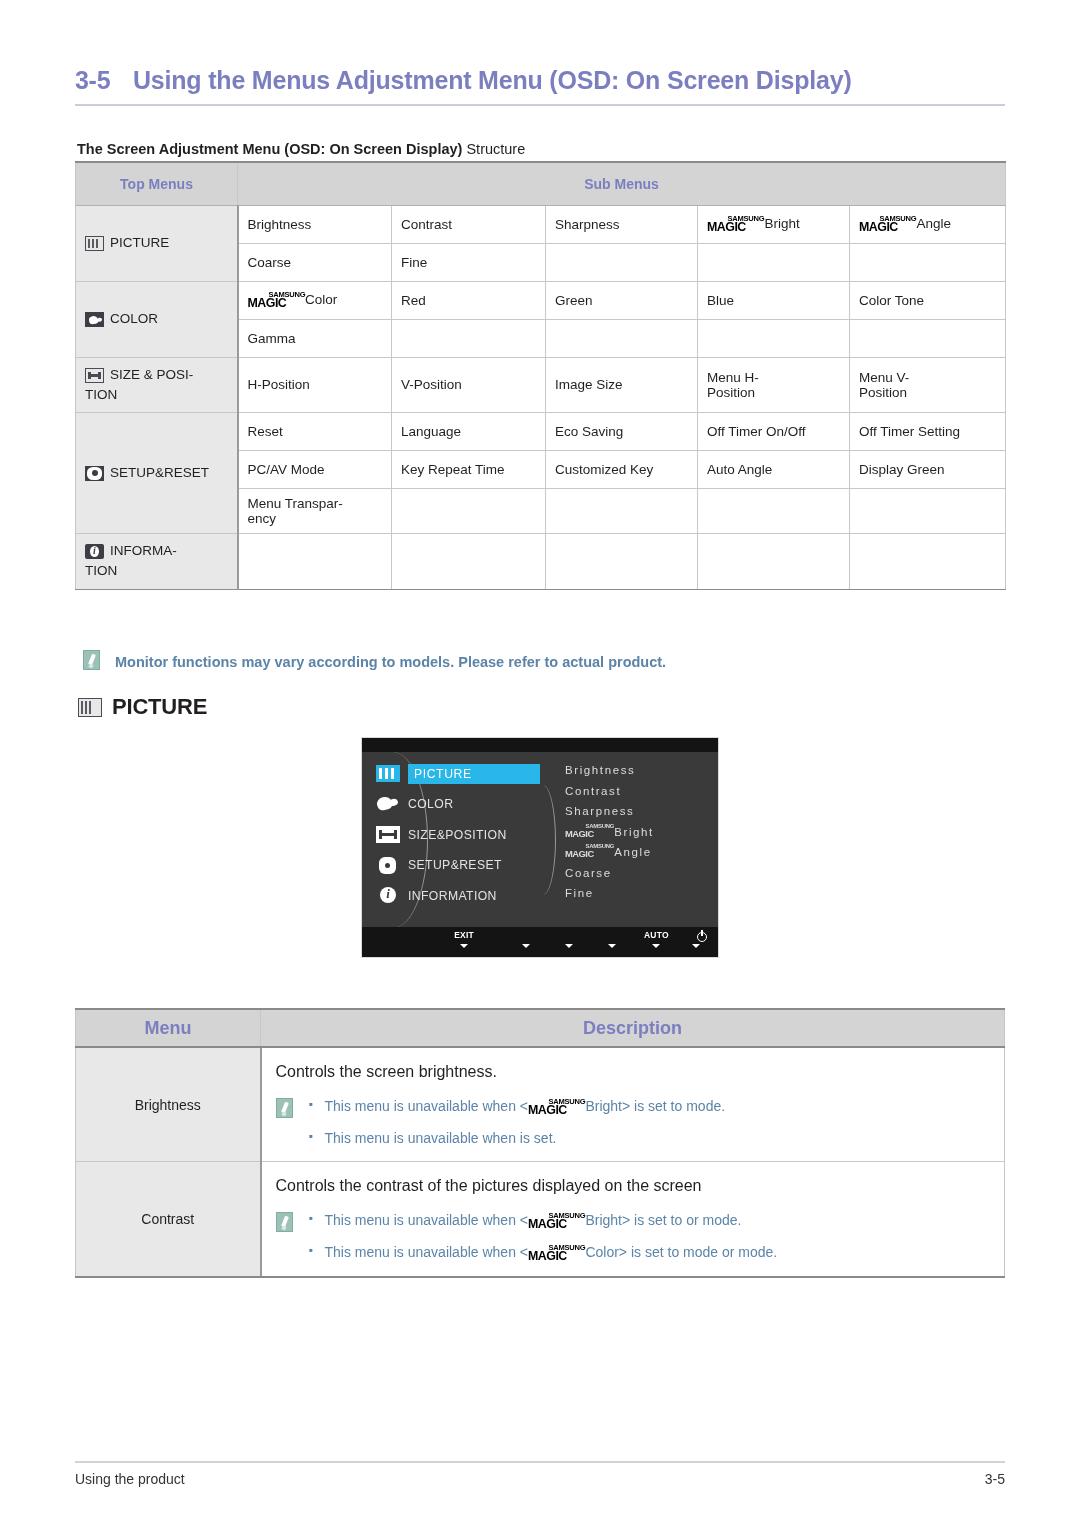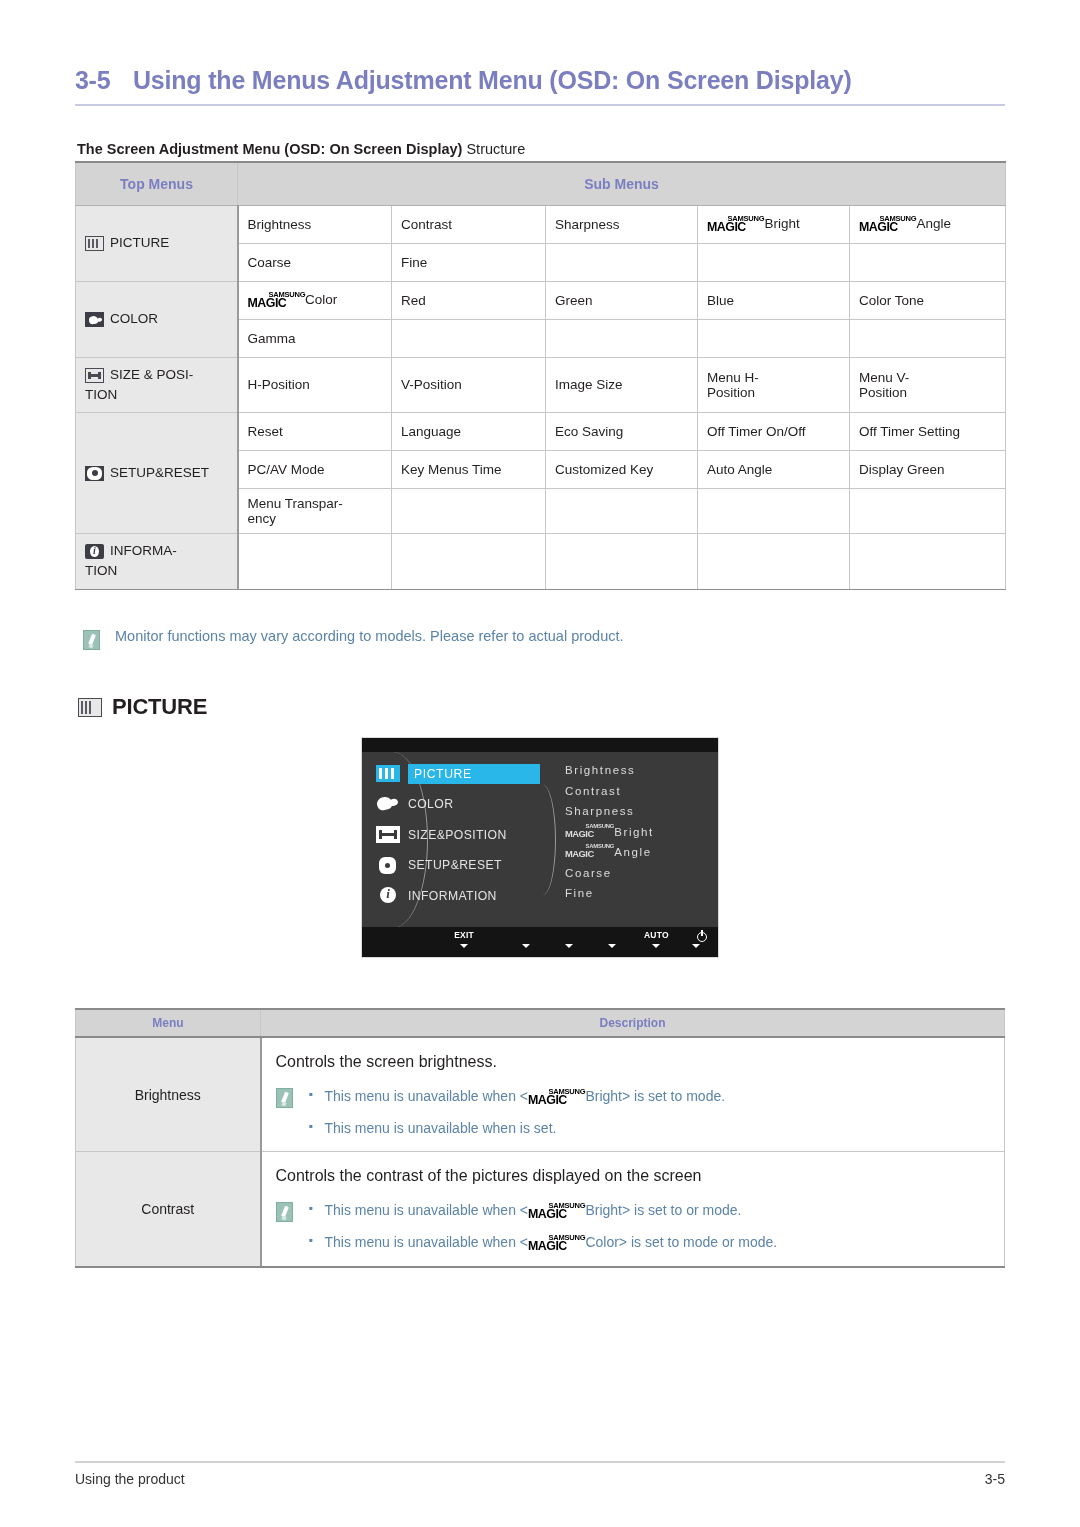--- a/index.html
+++ b/index.html
@@ -146,21 +146,21 @@
     display:block; font-size:7.4px; font-weight:bold; letter-spacing:-0.2px;
     color:#000; transform:scaleX(1.02); transform-origin:left;padding-left:20px;
   }
   .smlogo .s2 {
     display:block; font-size:12.4px; font-weight:bold; letter-spacing:-0.5px;
     color:#000; margin-top:-1px;
   }
 
   
   .noteline {
-    position:absolute; left:83px; top:628px; display:flex; align-items:flex-start;
+    position:absolute; left:83px; top:648px; display:flex; align-items:flex-end;font-weight:bold;
   }
   .note-ico {
     width:17px; height:20px; background:#9cc2b8; border:1px solid #7fae a2;
     border:1px solid #80aea3;
     position:relative; flex:0 0 17px; margin-top:2px;
   }
   .note-ico:before{
     content:""; position:absolute; left:6px; top:3px; width:4px; height:11px;
     background:#ffffff; transform:rotate(22deg); border-radius:1px;
   }
@@ -303,22 +303,22 @@
   .kpow:after{
     content:"";position:absolute;left:4.6px;top:-0.5px;width:1.8px;height:6px;
     background:#ffffff;
   }
 
   
   .tbl-desc {
     position:absolute; left:75px; top:1008px; width:930px; table-layout:fixed;
   }
   .tbl-desc th {
-    background:#d4d4d4; color:#7b7fc0; font-weight:bold; font-size:12px;
-    text-align:center; height:28px;
+    background:#d4d4d4; color:#7b7fc0; font-weight:bold; font-size:18px;
+    text-align:center; height:38px;
     border:1px solid #c7c7c7;
     border-top:2px solid #8a8a8a; border-bottom:2px solid #8a8a8a;
   }
   .tbl-desc td {
     border:1px solid #c7c7c7; font-size:14px; vertical-align:middle;
     padding:12px 14px;
   }
   .tbl-desc td.menucell {
     background:#e8e8e8; text-align:center; vertical-align:middle;
     border-right:2px solid #9a9a9a; font-size:14px;
@@ -423,21 +423,21 @@
         <tr class="grp-top">
           <td class="topcell" rowspan="3"><span class="ico ico-setup"><i></i></span><span>SETUP&amp;RESET</span></td>
           <td class="rowh"><span>Reset</span></td>
           <td class="rowh"><span>Language</span></td>
           <td class="rowh"><span>Eco Saving</span></td>
           <td class="rowh"><span>Off Timer On/Off</span></td>
           <td class="rowh"><span>Off Timer Setting</span></td>
         </tr>
         <tr>
           <td class="rowh"><span>PC/AV Mode</span></td>
-          <td class="rowh"><span>Key Menus Time</span></td>
+          <td class="rowh"><span>Key Repeat Time</span></td>
           <td class="rowh"><span>Customized Key</span></td>
           <td class="rowh"><span>Auto Angle</span></td>
           <td class="rowh"><span>Display Green</span></td>
         </tr>
         <tr>
           <td class="rowh"><span>Menu Transpar-<br>ency</span></td>
           <td class="rowh"><span></span></td>
           <td class="rowh"><span></span></td>
           <td class="rowh"><span></span></td>
           <td class="rowh"><span></span></td>

